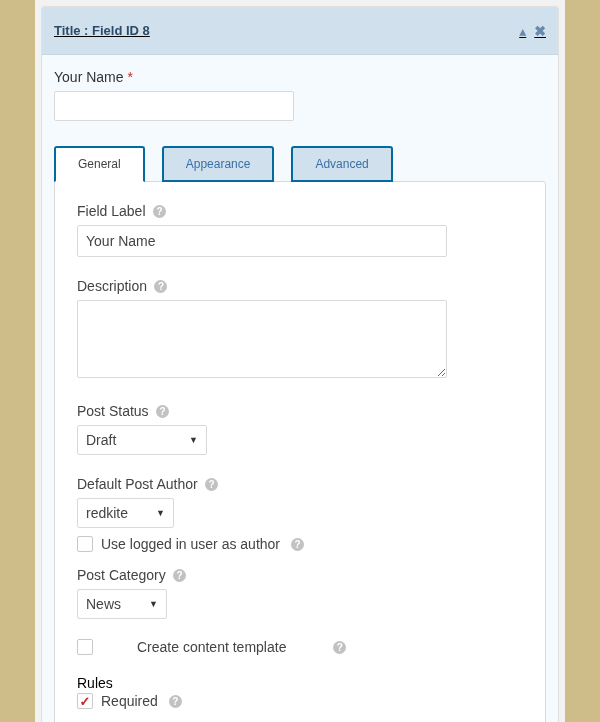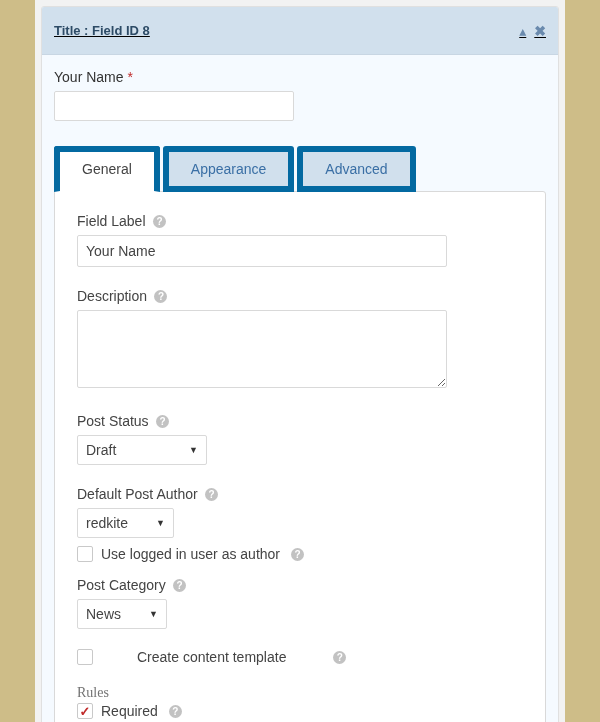--- a/index.html
+++ b/index.html
@@ -67,26 +67,26 @@
       border: 1px solid #d9d9d9;
       border-radius: 2px;
       padding: 4px 8px;
       font-size: 13px;
     }
     .tabs {
       display: flex;
     }
     .tab {
       padding: 9px 22px;
-      font-size: 14px;
-      border: 6px solid #0369a1;
+      font-size: 12px;
+      border: 2px solid #0369a1;
       background: #d1e0ed;
       color: #3a6fa5;
       cursor: pointer;
-      margin-right: 3px;
+      margin-right: 17px;
       border-top-left-radius: 3px;
       border-top-right-radius: 3px;
       position: relative;
       top: 1px;
     }
     .tab.active {
       background: #fff;
       color: #444;
       border-bottom: 1px solid #fff;
     }
@@ -196,22 +196,21 @@
       font-size: 13px;
       font-weight: 700;
       line-height: 1;
     }
     .checkbox-label {
       font-size: 14px;
       color: #444;
     }
     .rules-heading {
       font-size: 14px;
-      color: #737373;
-      font-family: Liberation Serif, serif;
+      color: #000000;
     }
   </style>
 </head>
 <body>
 
 <div class="page-wrap">
   <div class="panel">
 
     <div class="panel-header">
       <span class="panel-header-title">Title : Field ID 8</span>

